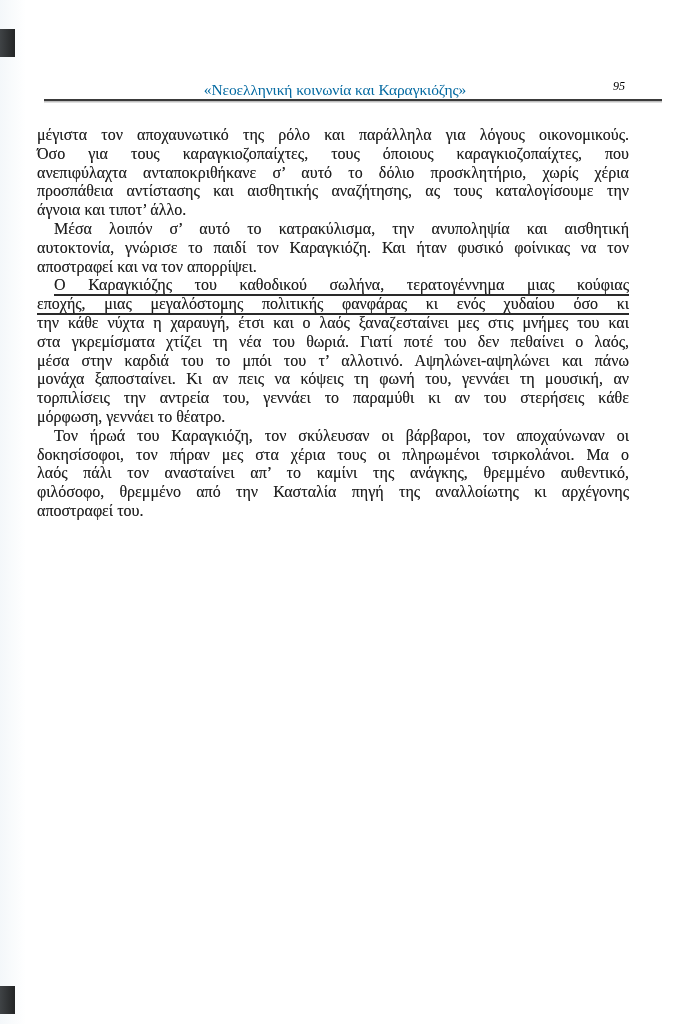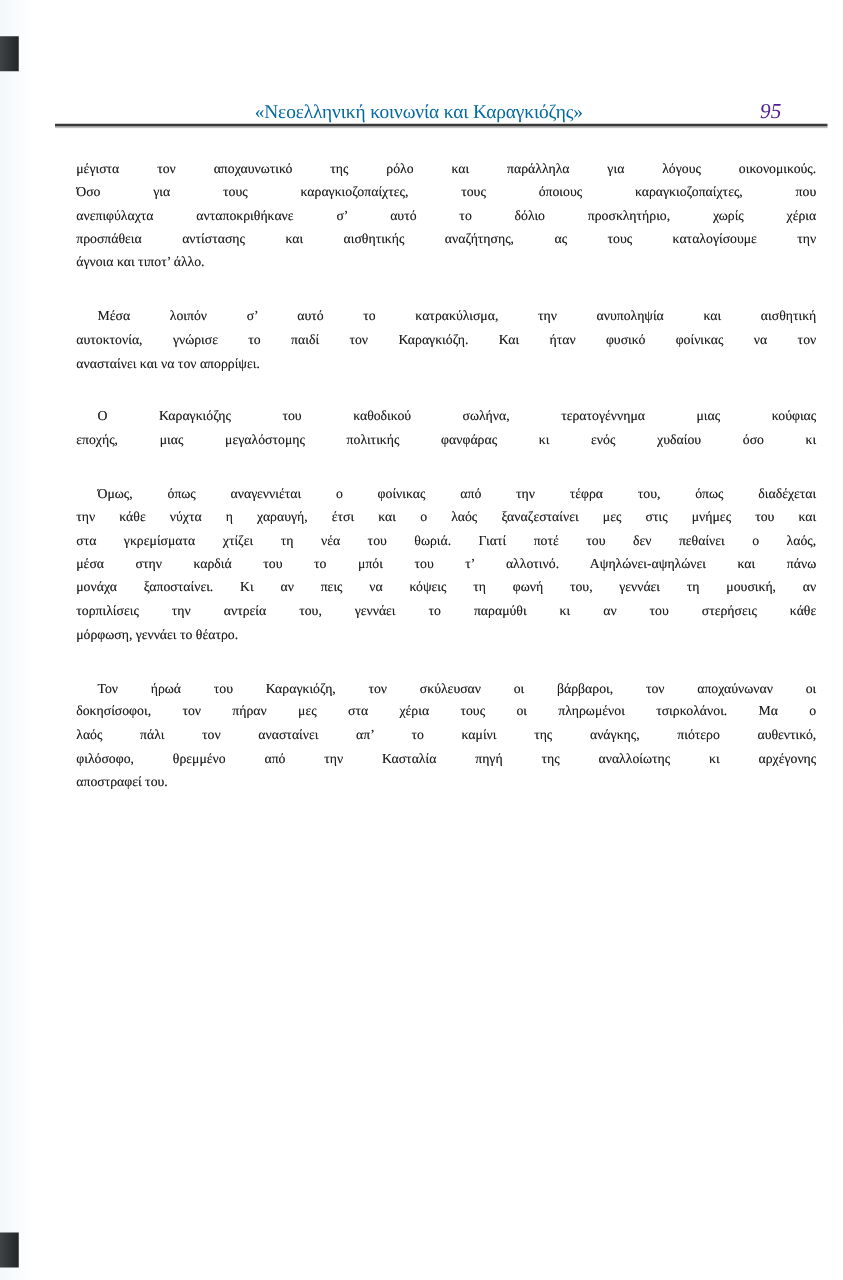--- a/index.html
+++ b/index.html
@@ -35,45 +35,45 @@
   .edge-mark.top{top:29px;}
   .edge-mark.bottom{top:986px;}
   .hdr-title{
     position:absolute;top:81px;left:0;right:4px;
     text-align:center;
     font-size:15.5px;letter-spacing:-0.1px;
     color:#0369a1;
   }
   .hdr-pagenum{
     position:absolute;top:79px;right:49px;
-    font-size:17px;color:#4c1d95;font-style:italic;
+    font-size:12px;color:#000000;font-style:italic;
   }
   .hdr-rule{
     position:absolute;top:99px;left:44px;width:618px;height:2px;
     background:var(--rule);
     box-shadow:0 1.5px 0 rgba(70,70,70,.35);
   }
   .body-text{
-    position:absolute;top:126px;left:61px;width:592px;
-    font-size:11px;line-height:18.8px;
+    position:absolute;top:126px;left:37px;width:592px;
+    font-size:16px;line-height:18.8px;
     text-shadow:0 0 .4px rgba(35,35,35,.55);
   }
   .line{
     text-align:justify;
     text-align-last:justify;
     white-space:normal;
   }
   .line.last{
     text-align-last:left;
   }
   .line.indent{
     text-indent:17px;
-    margin-top:24px;
   }
   .u{
+    text-decoration:underline;
     text-decoration-color:#2a2a2a;
     text-decoration-thickness:1.6px;
     text-underline-offset:3.5px;
     text-decoration-skip-ink:none;
   }
 </style>
 </head>
 <body>
 
 <div class="page">
@@ -88,30 +88,29 @@
   <div class="hdr-rule"></div>
 
   <div class="body-text">
       <div class="line"><span>μέγιστα τον αποχαυνωτικό της ρόλο και παράλληλα για λόγους οικονομικούς.</span></div>
       <div class="line"><span>Όσο για τους καραγκιοζοπαίχτες, τους όποιους καραγκιοζοπαίχτες, που</span></div>
       <div class="line"><span>ανεπιφύλαχτα ανταποκριθήκανε σ’ αυτό το δόλιο προσκλητήριο, χωρίς χέρια</span></div>
       <div class="line"><span>προσπάθεια αντίστασης και αισθητικής αναζήτησης, ας τους καταλογίσουμε την</span></div>
       <div class="line last"><span>άγνοια και τιποτ’ άλλο.</span></div>
       <div class="line indent"><span>Μέσα λοιπόν σ’ αυτό το κατρακύλισμα, την ανυποληψία και αισθητική</span></div>
       <div class="line"><span>αυτοκτονία, γνώρισε το παιδί τον Καραγκιόζη. Και ήταν φυσικό φοίνικας να τον</span></div>
-      <div class="line last"><span>ανασταίνει και να τον απορρίψει.</span></div>
+      <div class="line last"><span>αποστραφεί και να τον απορρίψει.</span></div>
       <div class="line indent"><span class="u">Ο Καραγκιόζης του καθοδικού σωλήνα, τερατογέννημα μιας κούφιας</span></div>
       <div class="line"><span class="u">εποχής, μιας μεγαλόστομης πολιτικής φανφάρας κι ενός χυδαίου όσο κι</span></div>
-      <div class="line indent"><span>Όμως, όπως αναγεννιέται ο φοίνικας από την τέφρα του, όπως διαδέχεται</span></div>
       <div class="line"><span>την κάθε νύχτα η χαραυγή, έτσι και ο λαός ξαναζεσταίνει μες στις μνήμες του και</span></div>
       <div class="line"><span>στα γκρεμίσματα χτίζει τη νέα του θωριά. Γιατί ποτέ του δεν πεθαίνει ο λαός,</span></div>
       <div class="line"><span>μέσα στην καρδιά του το μπόι του τ’ αλλοτινό. Αψηλώνει-αψηλώνει και πάνω</span></div>
       <div class="line"><span>μονάχα ξαποσταίνει. Κι αν πεις να κόψεις τη φωνή του, γεννάει τη μουσική, αν</span></div>
       <div class="line"><span>τορπιλίσεις την αντρεία του, γεννάει το παραμύθι κι αν του στερήσεις κάθε</span></div>
       <div class="line last"><span>μόρφωση, γεννάει το θέατρο.</span></div>
       <div class="line indent"><span>Τον ήρωά του Καραγκιόζη, τον σκύλευσαν οι βάρβαροι, τον αποχαύνωναν οι</span></div>
       <div class="line"><span>δοκησίσοφοι, τον πήραν μες στα χέρια τους οι πληρωμένοι τσιρκολάνοι. Μα ο</span></div>
-      <div class="line"><span>λαός πάλι τον ανασταίνει απ’ το καμίνι της ανάγκης, πιότερο αυθεντικό,</span></div>
+      <div class="line"><span>λαός πάλι τον ανασταίνει απ’ το καμίνι της ανάγκης, θρεμμένο αυθεντικό,</span></div>
       <div class="line"><span>φιλόσοφο, θρεμμένο από την Κασταλία πηγή της αναλλοίωτης κι αρχέγονης</span></div>
       <div class="line last"><span>αποστραφεί του.</span></div>
     </div>
 
 </div>
 
 </body></html>

